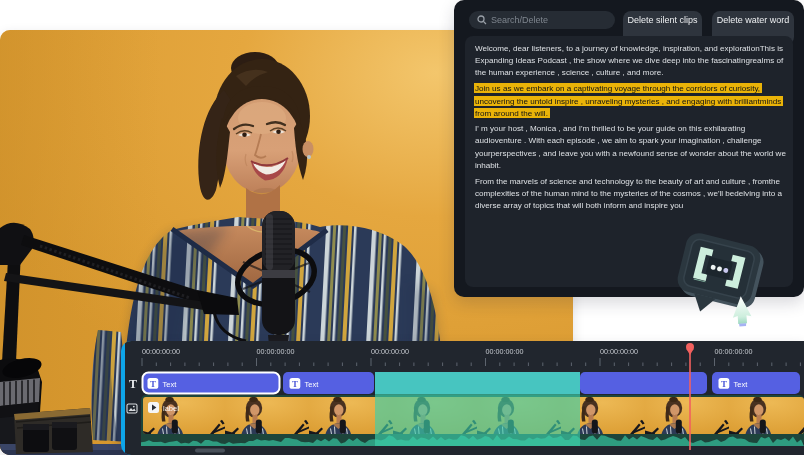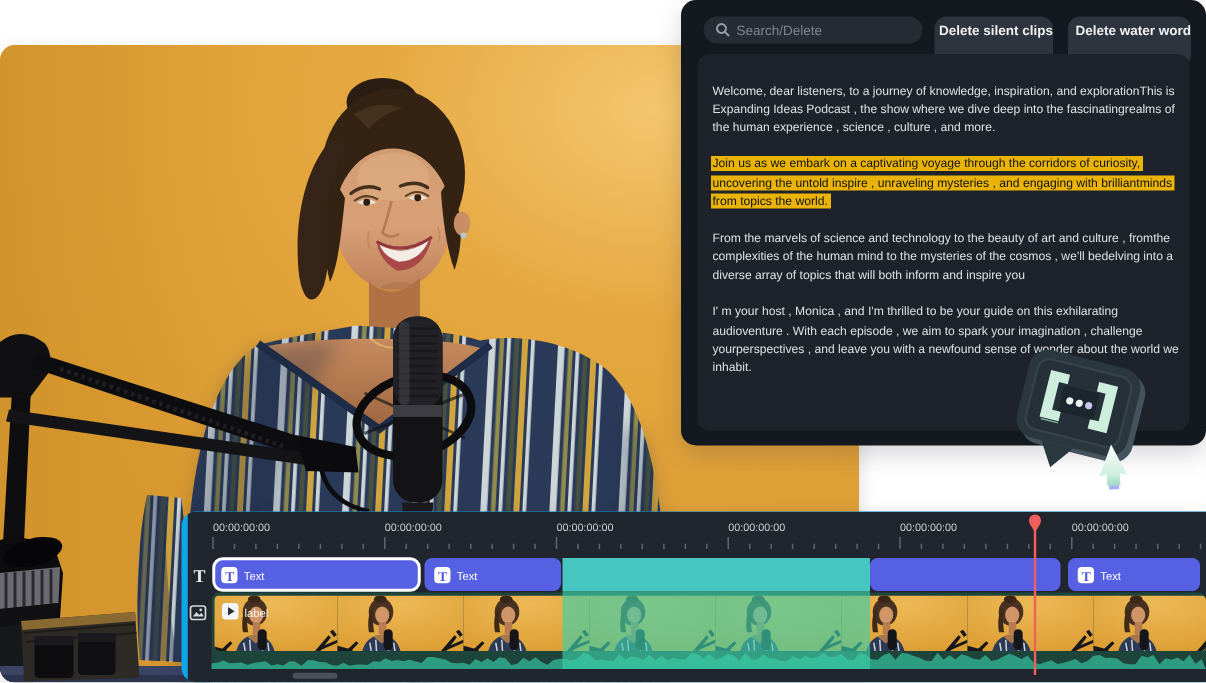--- a/index.html
+++ b/index.html
@@ -6,26 +6,26 @@
   body{width:804px;height:455px;background:#ffffff;position:relative;overflow:hidden;
        font-family:"Liberation Sans",sans-serif;}
   .photo{position:absolute;left:0;top:30px;width:573px;height:425px;border-radius:10px 10px 0 10px;overflow:hidden;box-shadow:0 4px 12px rgba(40,40,60,0.15);}
   .panel{position:absolute;left:454px;top:0;width:350px;height:297px;border-radius:10px;
          background:#14181f;box-shadow:0 6px 16px rgba(40,40,60,0.18);}
   .sinput{position:absolute;left:15px;top:11px;width:146px;height:18px;border-radius:9px;background:#262c34;
           color:#7e858e;font-size:9px;line-height:18px;}
   .sinput .mag{position:absolute;left:8px;top:4px;}
   .sinput .ph{position:absolute;left:22px;top:0;}
   .btn{position:absolute;top:11px;height:34px;border-radius:8px;background:#2e343d;color:#edeff1;
-       font-size:9px;font-weight:bold;text-align:right;line-height:18px;}
+       font-size:9px;font-weight:normal;text-align:center;line-height:18px;}
   .btn1{left:169px;width:79px;}
   .btn2{left:258px;width:82px;}
   .tbox{position:absolute;left:11px;top:36px;width:328px;height:251px;border-radius:8px;background:#1e232b;overflow:hidden;}
   .ttext{position:absolute;left:10px;top:6.5px;width:312px;color:#dde0e4;font-size:8.1px;line-height:12.4px;white-space:nowrap;}
-  .ttext p{margin:12px 0 3px 0;}
+  .ttext p{margin:0 0 3px 0;}
   .hl span{background:#eab308;color:#101214;padding:0.5px 2px 0.5px 1px;margin-left:-1px;}
   .timeline{position:absolute;left:121px;top:341px;width:683px;height:114px;background:#0ea5e9;
             border-radius:10px 0 0 10px;overflow:hidden;box-shadow:0 6px 14px rgba(40,40,60,0.2);}
   .icon3d{position:absolute;left:673px;top:233px;width:92px;height:98px;}
 </style>
 </head>
 <body>
 
 <div class="photo">
 <svg width="573" height="425" viewBox="0 0 573 425" xmlns="http://www.w3.org/2000/svg">
@@ -178,28 +178,28 @@
   </div>
   <div class="btn btn1">Delete silent clips</div>
   <div class="btn btn2">Delete water word</div>
   <div class="tbox">
     <div class="ttext">
       <p>Welcome, dear listeners, to a journey of knowledge, inspiration, and explorationThis is<br>
       Expanding Ideas Podcast , the show where we dive deep into the fascinatingrealms of<br>
       the human experience , science , culture , and more.</p>
       <p class="hl"><span>Join us as we embark on a captivating voyage through the corridors of curiosity,</span><br>
       <span>uncovering the untold inspire , unraveling mysteries , and engaging with brilliantminds</span><br>
-      <span>from topics the world.</span></p>
-      <p>From the marvels of science and technology to the beauty of art and culture , fromthe<br>
-      complexities of the human mind to the mysteries of the cosmos , we'll bedelving into a<br>
-      diverse array of topics that will both inform and inspire you</p>
+      <span>from around the will.</span></p>
       <p>I' m your host , Monica , and I'm thrilled to be your guide on this exhilarating<br>
       audioventure . With each episode , we aim to spark your imagination , challenge<br>
       yourperspectives , and leave you with a newfound sense of wonder about the world we<br>
       inhabit.</p>
+      <p>From the marvels of science and technology to the beauty of art and culture , fromthe<br>
+      complexities of the human mind to the mysteries of the cosmos , we'll bedelving into a<br>
+      diverse array of topics that will both inform and inspire you</p>
     </div>
   </div>
 </div>
 
 <svg class="icon3d" viewBox="0 0 92 98" xmlns="http://www.w3.org/2000/svg">
   <g transform="rotate(14 46 44)">
     <rect x="10" y="9" width="76" height="60" rx="13" fill="#44535d"></rect>
     <rect x="6" y="6" width="76" height="60" rx="13" fill="#2b373f"></rect>
     <rect x="12" y="12" width="64" height="48" rx="8" fill="#253038" stroke="#36434c" stroke-width="1.5"></rect>
     <path d="M26 66 L48 66 L36 82 Z" fill="#2b373f"></path>

